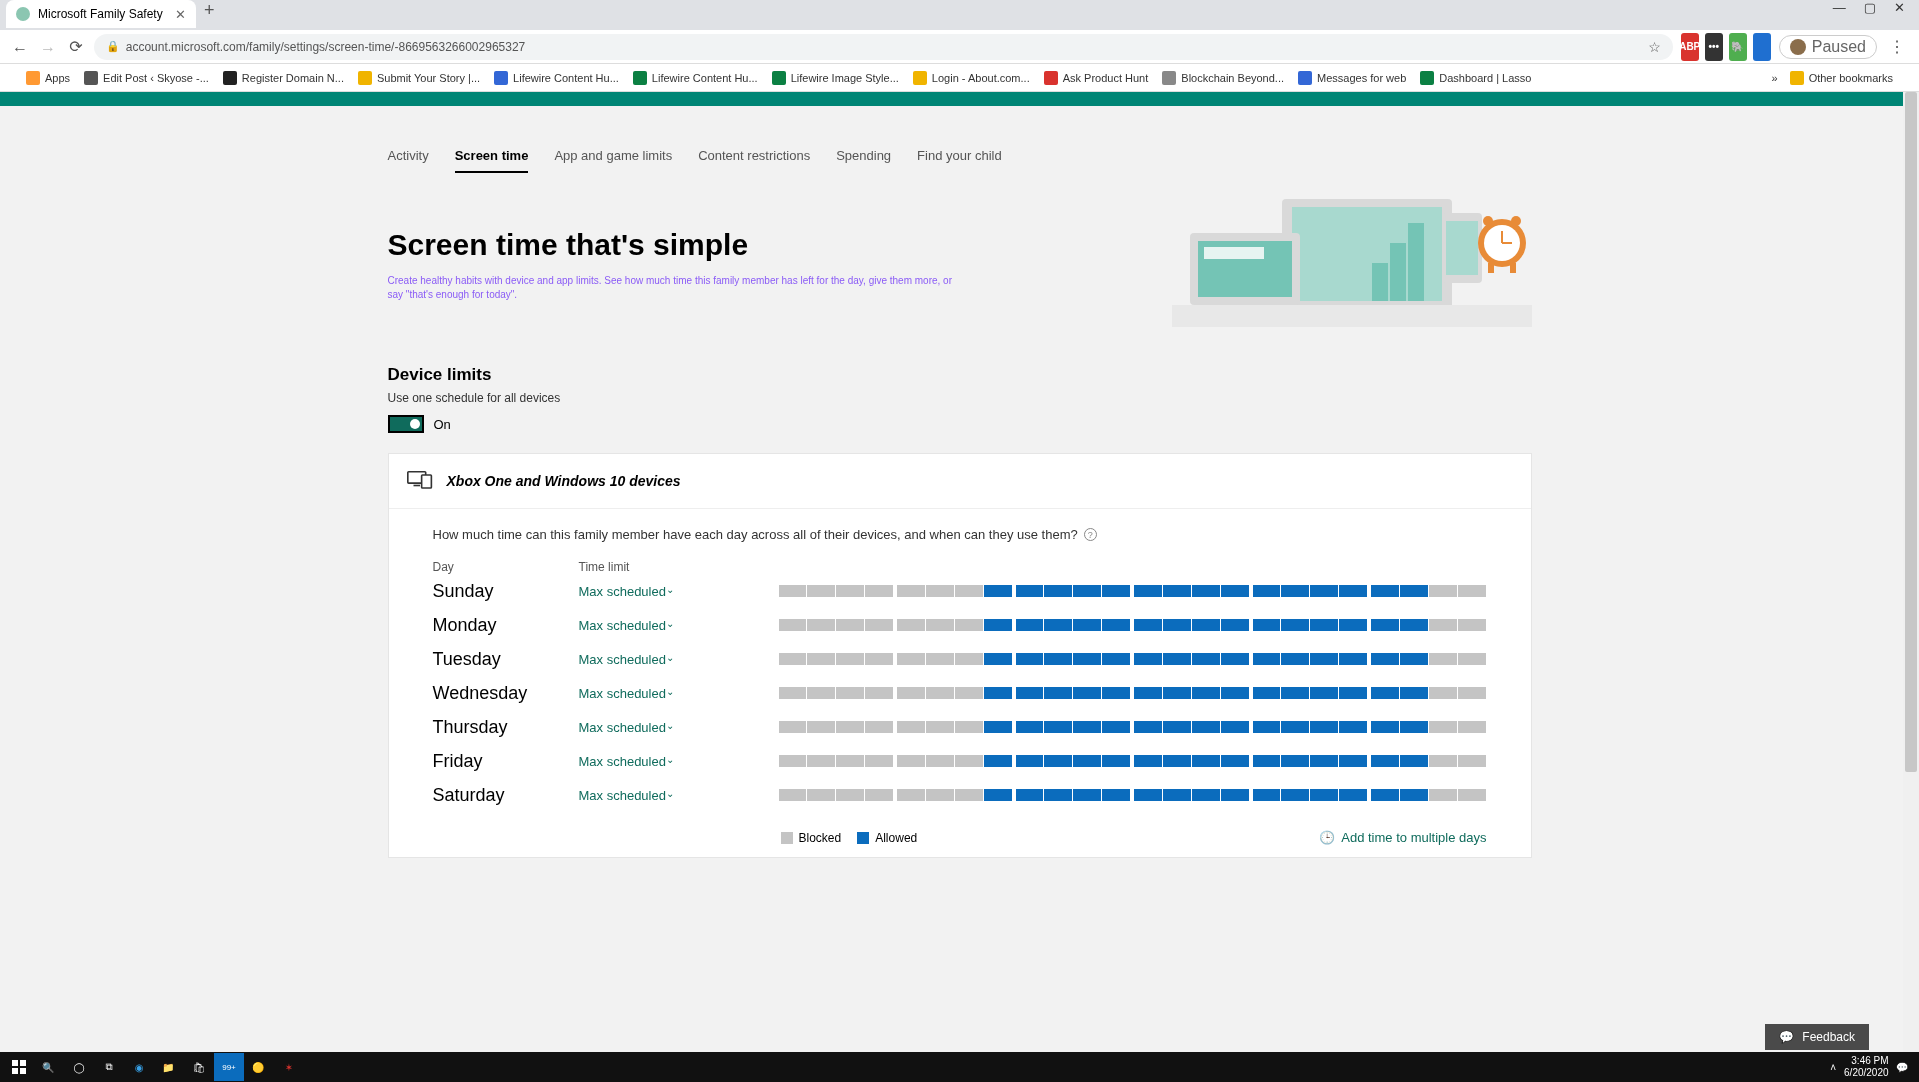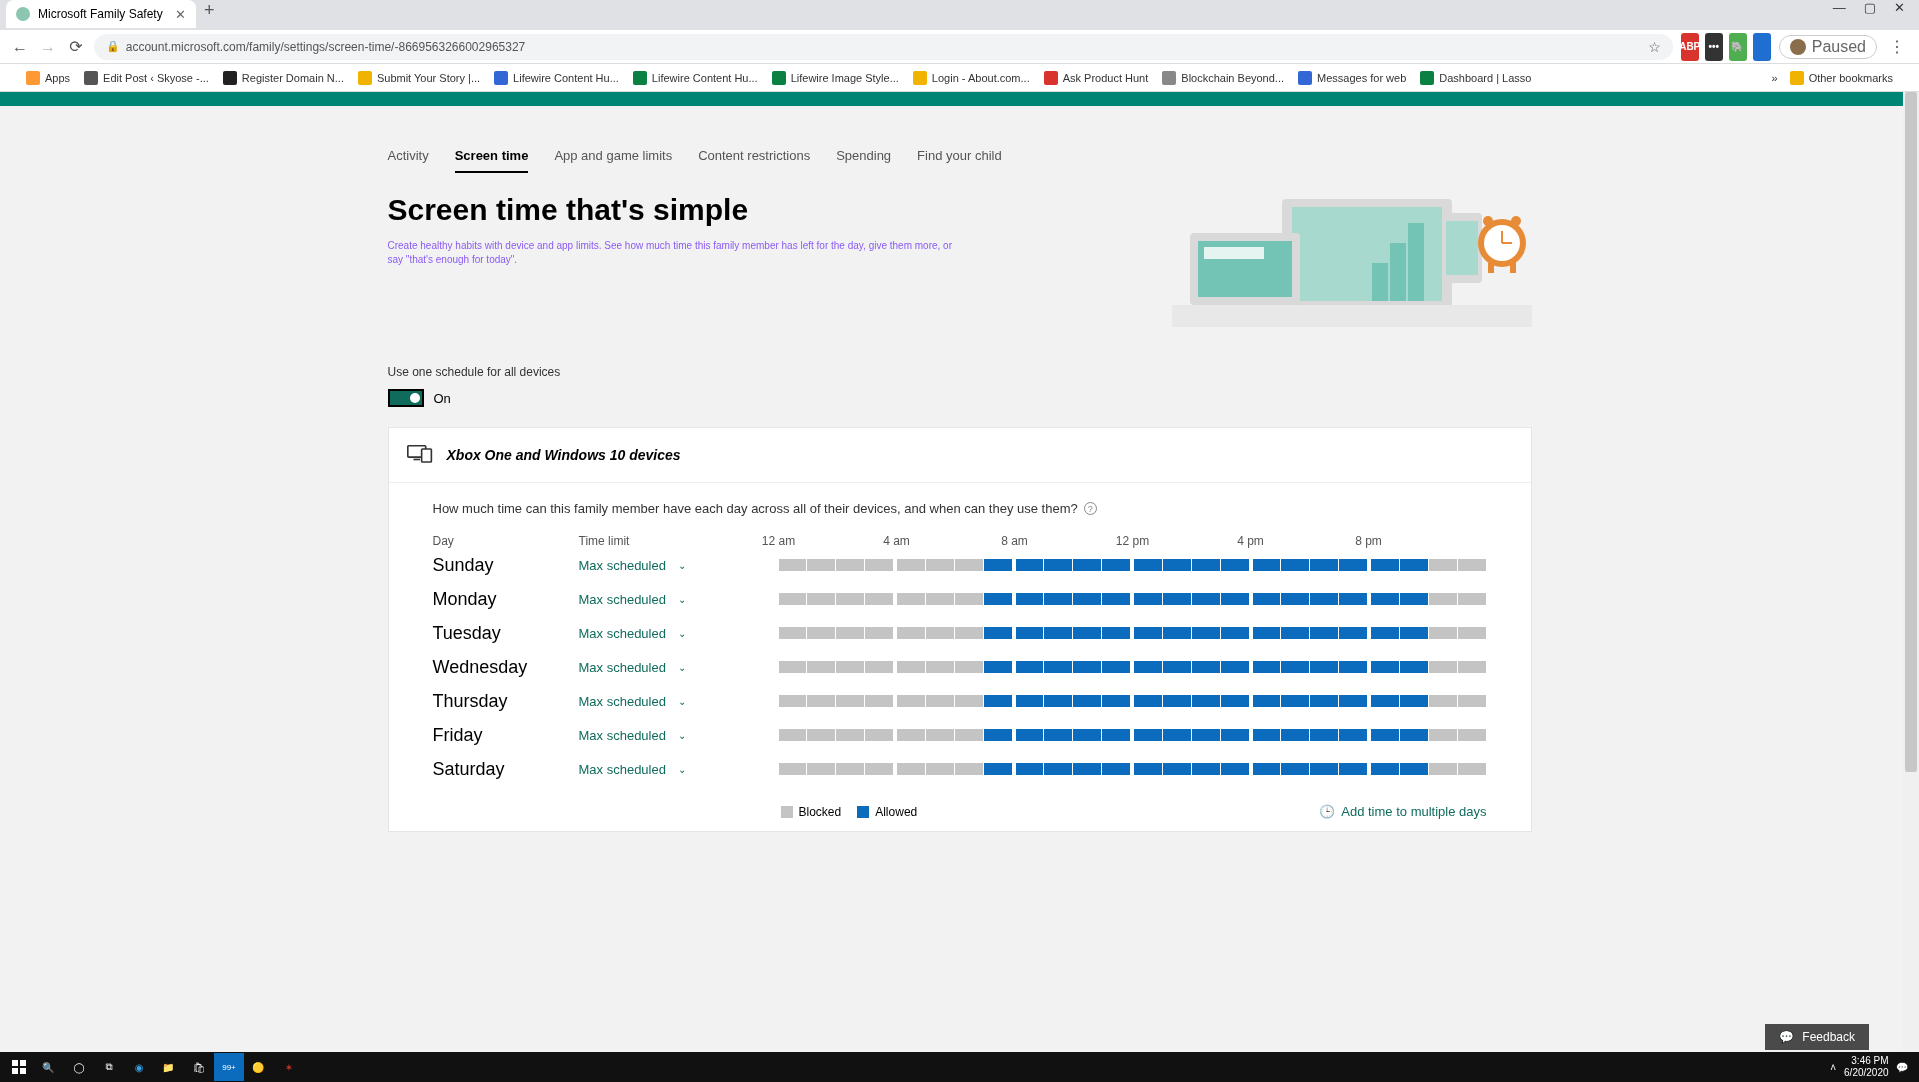--- a/index.html
+++ b/index.html
@@ -32,21 +32,21 @@
 
 
 .green-banner { background: #008575; height: 14px; }
 .page { background: #f2f2f2; }
 
 .content { width: 1144px; margin: 0 auto; padding-top: 42px; }
 .tabs { display: flex; gap: 26px; font-size: 13px; color: #555; }
 .tabs .tab-item { cursor: pointer; padding-bottom: 8px; }
 .tabs .tab-item.active { color: #000; border-bottom: 2px solid #000; font-weight: 600; }
 
-.hero { display: flex; margin-top: 20px; gap: 16px; }
+.hero { display: flex; margin-top: 20px; gap: 16px; align-items: center; }
 .hero-text h1 { font-size: 30px; font-weight: 600; margin-bottom: 12px; }
 .hero-text p { font-size: 10px; color: #8b5cf6; max-width: 580px; line-height: 1.4; }
 .hero-img { margin-left: auto; }
 
 .device-limits { margin-top: 28px; }
 .device-limits h2 { font-size: 17px; font-weight: 600; }
 .device-limits .sub { font-size: 12px; color: #333; margin-top: 6px; }
 .toggle-row { display: flex; align-items: center; gap: 10px; margin-top: 10px; }
 .toggle { width: 36px; height: 18px; background: #0f6b5c; border: 2px solid #000; border-radius: 0; position: relative; cursor: pointer; }
 .toggle-knob { width: 10px; height: 10px; background: #fff; border-radius: 50%; position: absolute; right: 2px; top: 2px; }
@@ -64,21 +64,21 @@
 .sched { margin-top: 18px; }
 .sched-head { display: flex; font-size: 12px; color: #555; }
 .col-day { width: 146px; }
 .col-limit { width: 200px; }
 .col-grid { flex: 1; position: relative; }
 .time-labels { position: relative; height: 14px; }
 .time-labels span { position: absolute; transform: translateX(-50%); }
 
 .sched-row { display: flex; align-items: center; height: 34px; }
 .day-name { width: 146px; font-size: 18px; }
-.limit-link { width: 200px; font-size: 13px; color: #0f6b5c; cursor: pointer; display: flex; align-items: center; gap: 12px; }
+.limit-link { width: 200px; font-size: 13px; color: #0f6b5c; cursor: pointer; display: flex; gap: 0; }
 .chev { font-size: 10px; color: #0f6b5c; }
 .bar-grid { flex: 1; display: flex; height: 12px; gap: 0; }
 .hour { flex: 1; height: 12px; margin-right: 1px; }
 .hour.blocked { background: #c4c4c4; }
 .hour.allowed { background: #0b6cbd; }
 
 .legend-row { display: flex; align-items: center; padding: 10px 44px 0 44px; font-size: 12px; }
 .legend { display: flex; align-items: center; gap: 16px; margin-left: 348px; }
 .swatch { width: 12px; height: 12px; display: inline-block; }
 .swatch.blocked { background: #c4c4c4; }
@@ -233,20 +233,21 @@
           <rect x="338" y="70" width="6" height="10" fill="#e88b37"></rect>
           <rect x="200" y="70" width="16" height="38" fill="#74c4b5"></rect>
           <rect x="218" y="50" width="16" height="58" fill="#74c4b5"></rect>
           <rect x="236" y="30" width="16" height="78" fill="#74c4b5"></rect>
           <rect x="0" y="112" width="360" height="22" fill="#e8e8e8"></rect>
         </svg>
       </div>
     </div>
 
     <div class="device-limits">
+      <h2>Device limits</h2>
       <div class="sub">Use one schedule for all devices</div>
       <div class="toggle-row">
         <div class="toggle">
           <div class="toggle-knob"></div>
         </div>
         <span class="toggle-label">On</span>
       </div>
     </div>
 
     <div class="card">
@@ -263,30 +264,20 @@
       <div class="card-body">
         <div class="question">
           <span>How much time can this family member have each day across all of their devices, and when can they use them?</span>
           <span class="info-icon">?</span>
         </div>
 
         <div class="sched">
           <div class="sched-head">
             <div class="col-day">Day</div>
             <div class="col-limit">Time limit</div>
-            <div class="col-grid">
-              <div class="time-labels" id="time-labels">
-                  <span style="left: 0%;">12 am</span>
-                  <span style="left: 16.6667%;">4 am</span>
-                  <span style="left: 33.3333%;">8 am</span>
-                  <span style="left: 50%;">12 pm</span>
-                  <span style="left: 66.6667%;">4 pm</span>
-                  <span style="left: 83.3333%;">8 pm</span>
-                </div>
-            </div>
           </div>
           <div id="sched-rows">
               <div class="sched-row">
                 <div class="day-name">Sunday</div>
                 <div class="limit-link">
                   <span>Max scheduled</span>
                   <span class="chev">⌄</span>
                 </div>
                 <div class="bar-grid">
                   <div class="hour blocked"></div>

